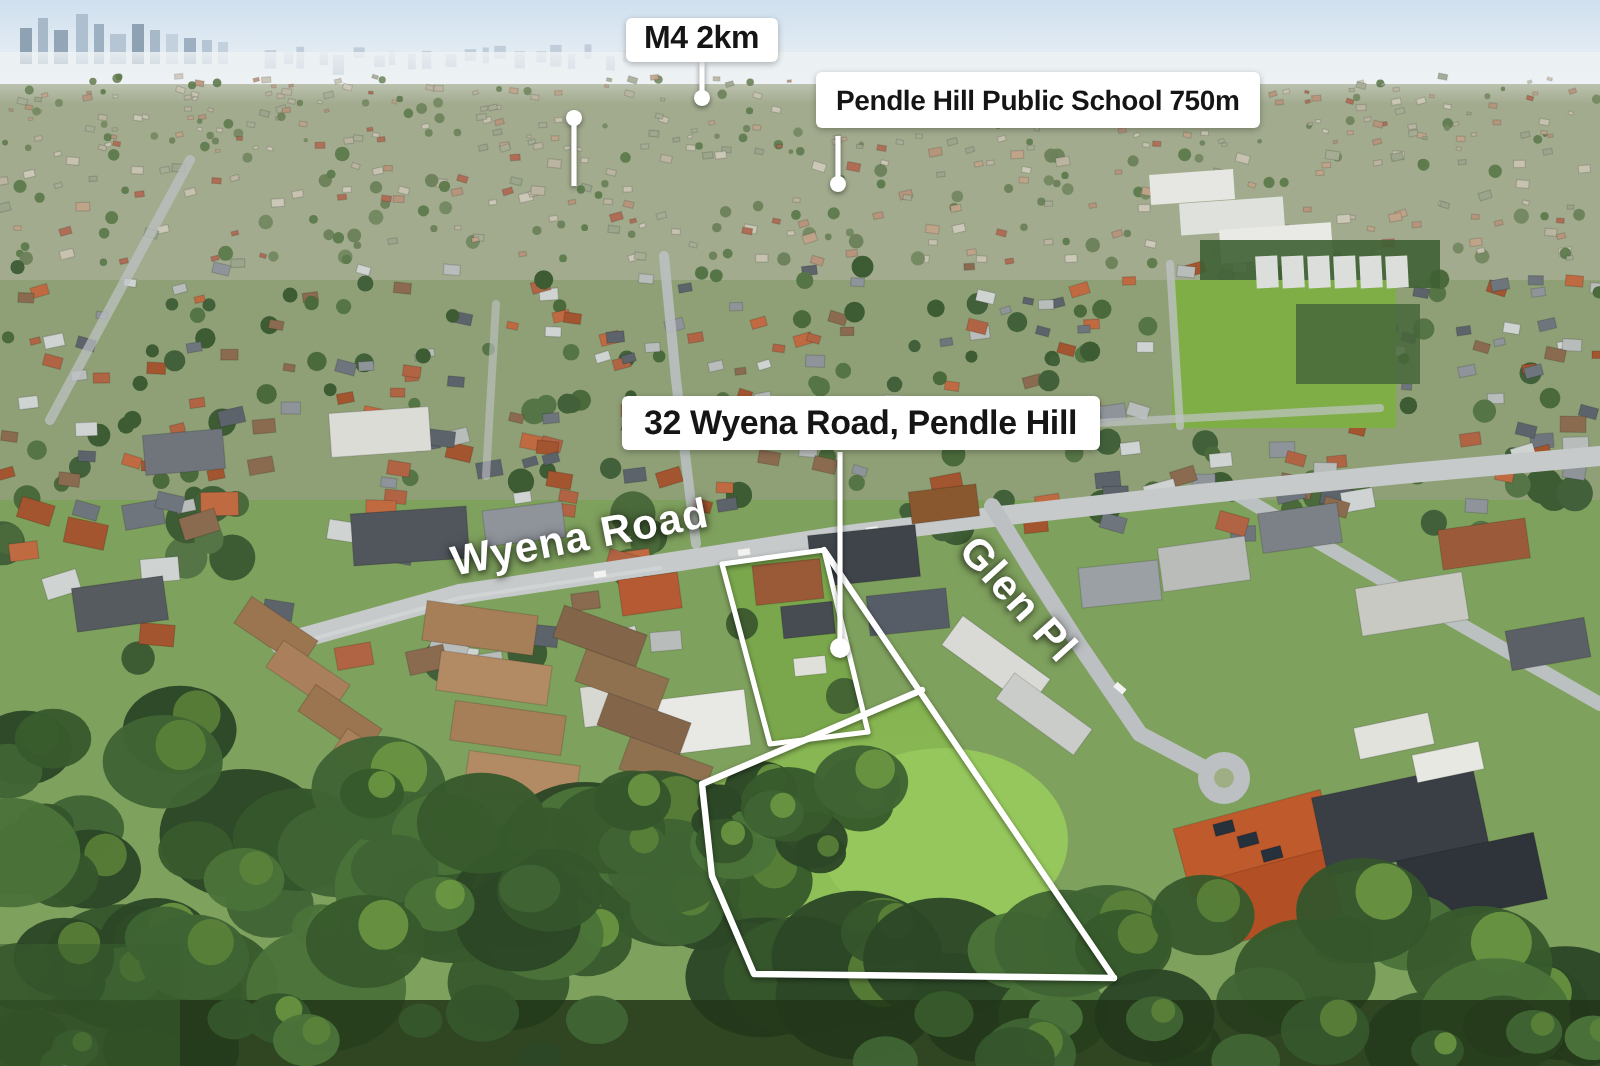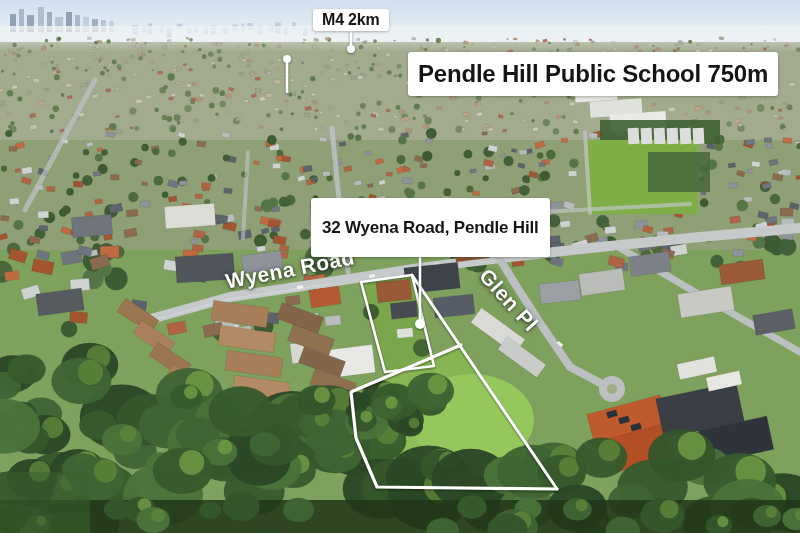--- a/index.html
+++ b/index.html
@@ -1346,18 +1346,18 @@
         <line x1="419" y1="68" x2="419" y2="92" stroke-width="2.6"></line>
         <circle cx="419" cy="92" r="4"></circle>
         <line x1="287" y1="93" x2="287" y2="60" stroke-width="2.6"></line>
         <circle cx="287" cy="59" r="4"></circle>
         <line x1="420" y1="226" x2="420" y2="324" stroke-width="2.6"></line>
         <circle cx="420" cy="324" r="5"></circle>
       </g>
   </svg>
 
   <div class="poi-label" style="left:313px;top:9px;height:22px;padding:0 9px;font-size:16px;">M4 2km</div>
-  <div class="poi-label" style="left:408px;top:52px;height:44px;padding:0 10px;font-size:24px;">Pendle Hill Public School 750m</div>
-  <div class="poi-label" style="left:311px;top:198px;height:27px;padding:16px 11px;font-size:17px;">32 Wyena Road, Pendle Hill</div>
+  <div class="poi-label" style="left:408px;top:36px;height:28px;padding:0 10px;font-size:14px;">Pendle Hill Public School 750m</div>
+  <div class="poi-label" style="left:311px;top:198px;height:27px;padding:0 11px;font-size:17px;">32 Wyena Road, Pendle Hill</div>
 
   <div class="road-label" style="left:226px;top:270px;font-size:21px;transform:rotate(-11deg);transform-origin:left center;">Wyena Road</div>
   <div class="road-label" style="left:492px;top:264px;font-size:21px;transform:rotate(48deg);transform-origin:left top;">Glen Pl</div>
 </div>
 
 </body></html>

